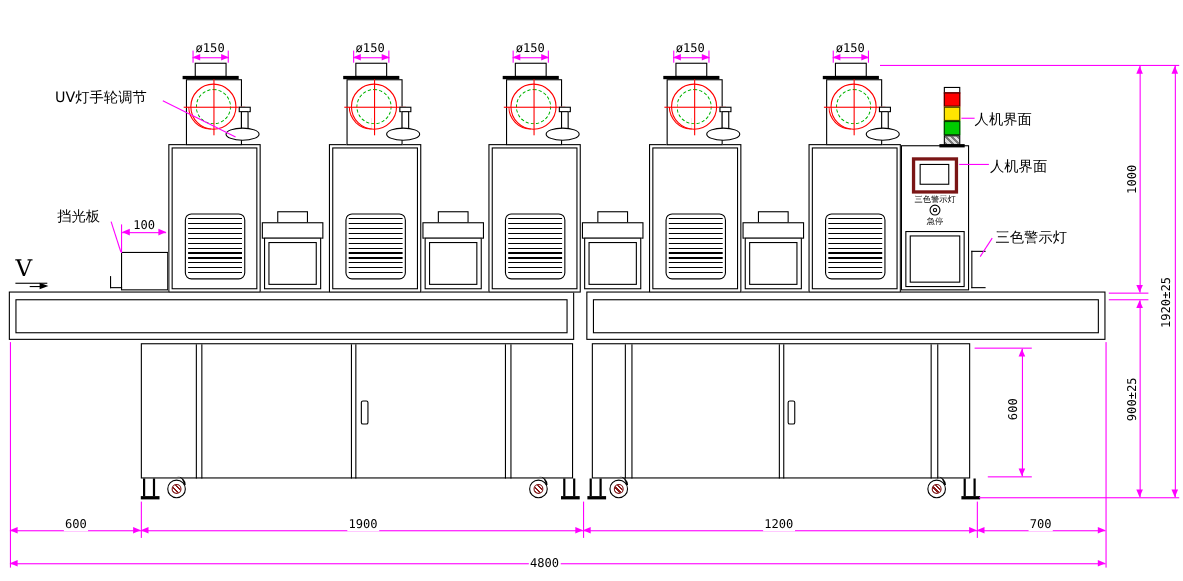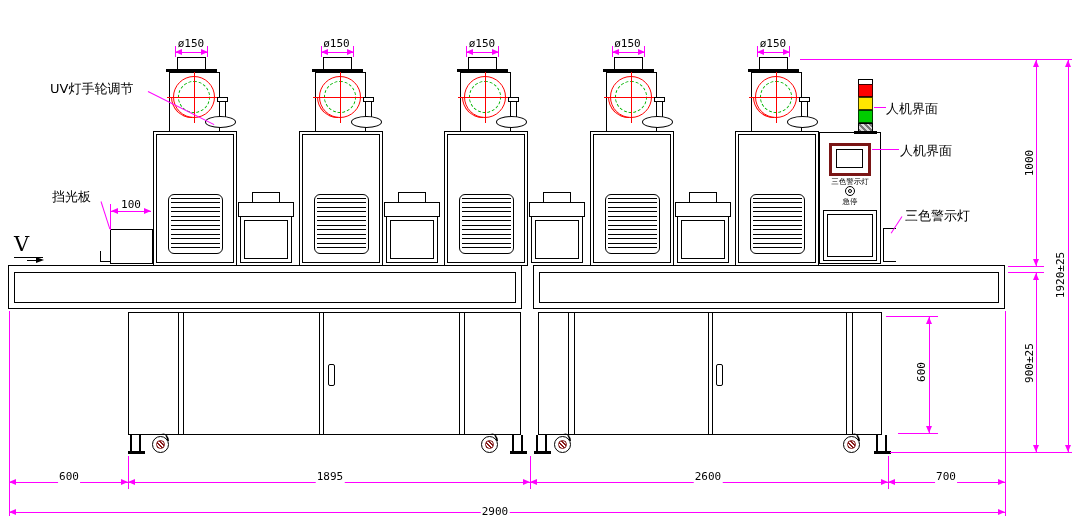--- a/index.html
+++ b/index.html
@@ -335,22 +335,22 @@
   <div class="lh" style="left:9px;top:482px;width:996px"></div>
   <div class="ar arl" style="left:9px;top:479px"></div>
   <div class="ar arr" style="left:121px;top:479px"></div>
   <div class="ar arl" style="left:128px;top:479px"></div>
   <div class="ar arr" style="left:523px;top:479px"></div>
   <div class="ar arl" style="left:530px;top:479px"></div>
   <div class="ar arr" style="left:881px;top:479px"></div>
   <div class="ar arl" style="left:888px;top:479px"></div>
   <div class="ar arr" style="left:998px;top:479px"></div>
   <span class="dimt" style="left:69px;top:470px">600</span>
-  <span class="dimt" style="left:330px;top:470px">1895</span>
-  <span class="dimt" style="left:708px;top:470px">2600</span>
+  <span class="dimt" style="left:330px;top:470px">1900</span>
+  <span class="dimt" style="left:708px;top:470px">1200</span>
   <span class="dimt" style="left:946px;top:470px">700</span>
 
   <div class="lh" style="left:9px;top:512px;width:996px"></div>
   <div class="ar arl" style="left:9px;top:509px"></div>
   <div class="ar arr" style="left:998px;top:509px"></div>
-  <span class="dimt" style="left:495px;top:505px">2900</span>
+  <span class="dimt" style="left:495px;top:505px">4800</span>
 
 </div>
 
 </body></html>

